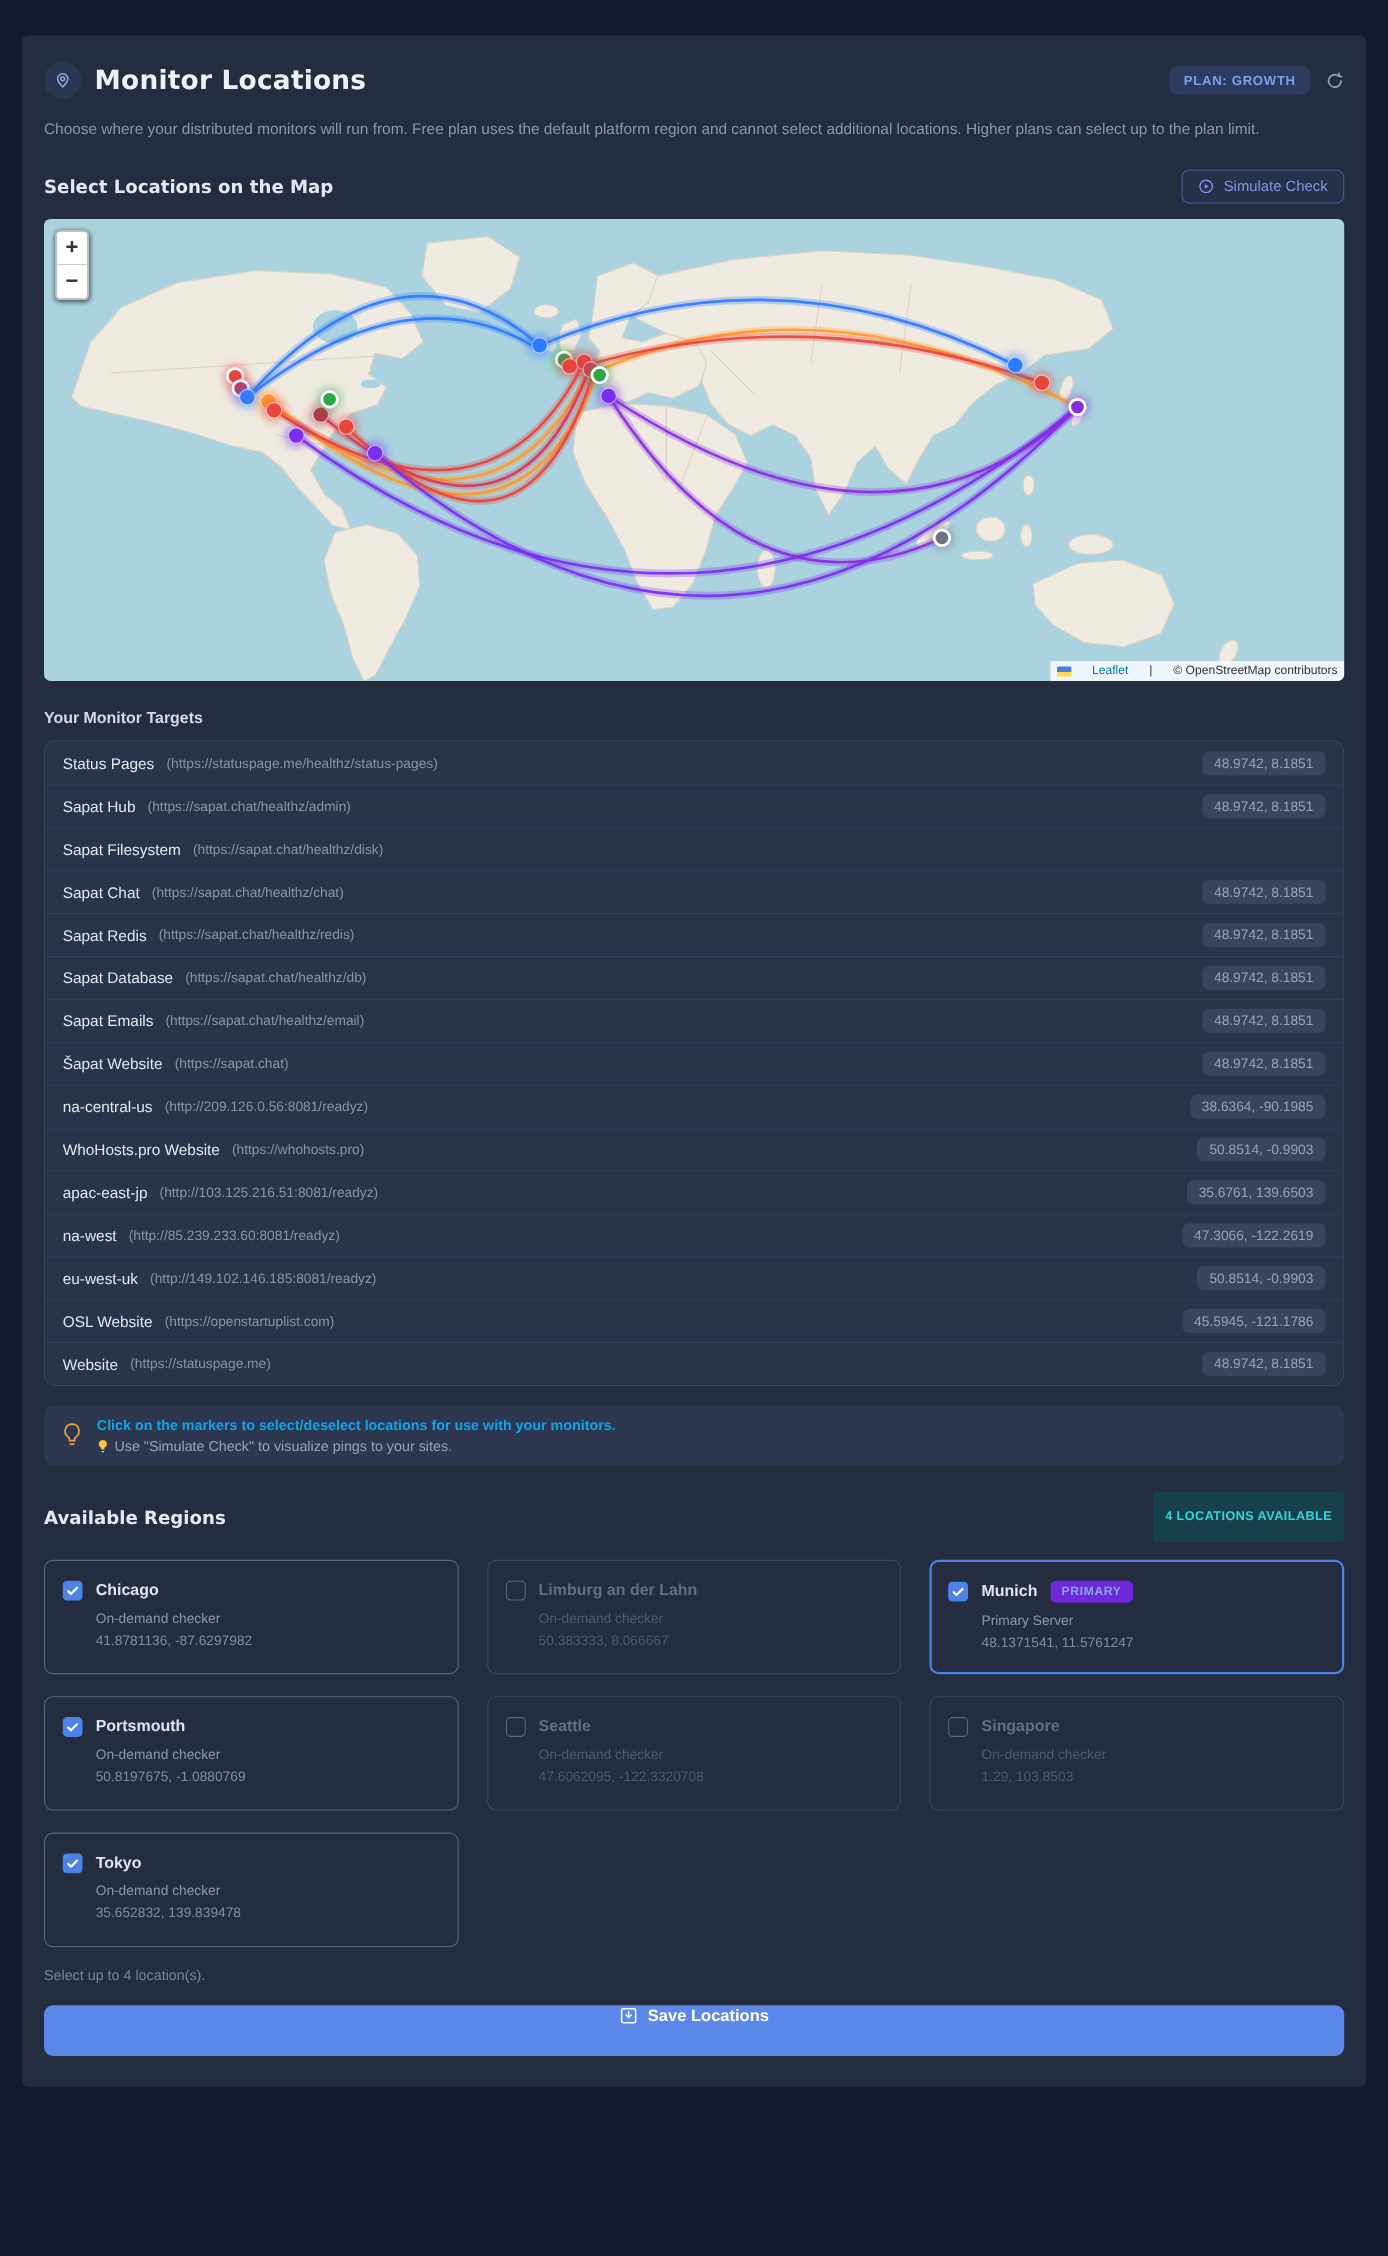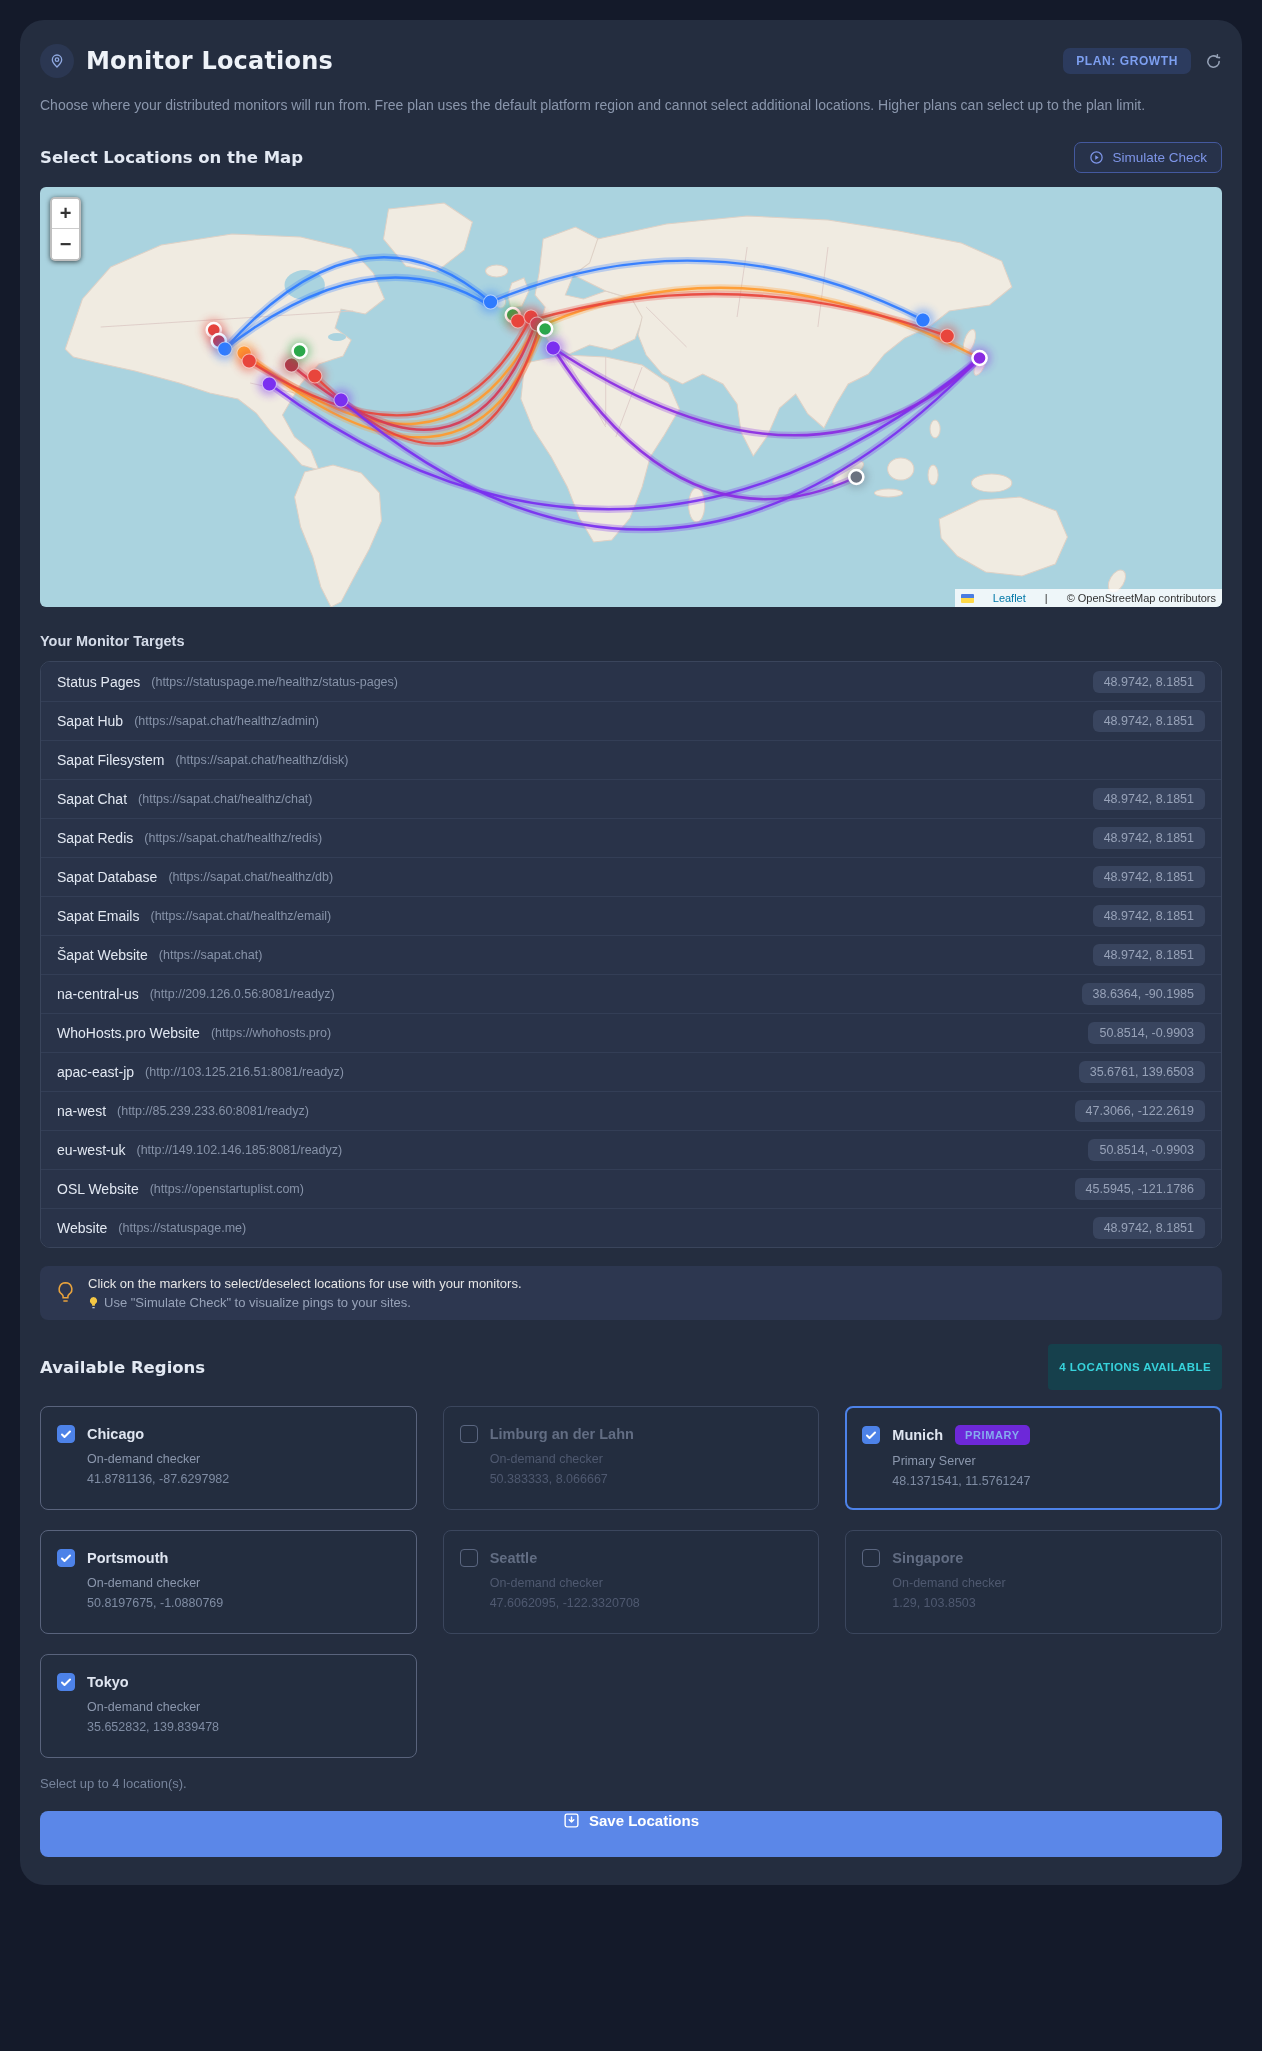--- a/index.html
+++ b/index.html
@@ -1,19 +1,19 @@
 <!DOCTYPE html>
 <html><head>
 <meta charset="utf-8">
 <style>
   * { box-sizing: border-box; }
   html,body { margin:0; padding:0; background:#141a2a; }
   body { width:1262px; font-family:"Liberation Sans", sans-serif; color:#dfe5f0; }
 
-  .card { margin:20px 20px; background:#242d3f; border-radius:24px; padding:24px 20px 28px; }
+  .card { margin:32px 20px; background:#242d3f; border-radius:6px; padding:24px 20px 28px; }
 
   
   .hdr { display:flex; align-items:center; }
   .hdr-icon { width:34px; height:34px; border-radius:50%; background:#2b3752; display:flex; align-items:center; justify-content:center; margin-right:12px; flex:0 0 auto; }
   .title { font-family:"DejaVu Sans", sans-serif; font-size:24px; font-weight:bold; color:#eef2f8; letter-spacing:.2px; flex:1; }
   .plan-badge { background:#2c3b5e; color:#7d9ff0; font-size:12px; font-weight:bold; letter-spacing:.6px; padding:6px 13px; border-radius:7px; }
   .refresh { margin-left:14px; display:flex; align-items:center; }
   .desc { color:#8a96ac; font-size:14px; line-height:1.6; margin:16px 0 26px; }
 
   
@@ -36,21 +36,21 @@
   .targets-list { border:1px solid #3a455c; border-radius:10px; overflow:hidden; }
   .target-row { display:flex; align-items:center; height:39px; padding:0 16px; background:#293349; border-top:1px solid #333e56; }
   .target-row:first-child { border-top:none; }
   .t-name { font-size:14px; font-weight:normal; color:#e2e8f2; margin-right:11px; white-space:nowrap; }
   .t-url { font-size:12.5px; color:#8793a9; white-space:nowrap; }
   .t-spacer { flex:1; }
   .t-coords { background:#39455f; color:#97a2b8; font-size:12.5px; padding:4px 11px; border-radius:6px; white-space:nowrap; }
 
   
   .tip { margin-top:18px; background:#2d3750; border-radius:8px; padding:10px 16px; display:flex; align-items:center; gap:13px; }
-  .tip-l1 { color:#e5e5e5; font-size:13px; }
+  .tip-l1 { color:#0ea5e9; font-size:13px;font-weight:bold; }
   .tip-l2 { color:#97a2b8; font-size:13px; margin-top:4px; display:flex; align-items:center; gap:5px; }
 
   
   .regions-row { display:flex; align-items:center; justify-content:space-between; margin:24px 0 16px; }
   .avail-badge { background:#16404c; color:#37d3dc; font-size:11.5px; font-weight:bold; letter-spacing:.4px; padding:17px 11px; border-radius:4px; }
   .regions-grid { display:grid; grid-template-columns:1fr 1fr 1fr; gap:20px 26px; }
   .region-card { background:#232d3f; border:1px solid #59637c; border-radius:8px; padding:18px 16px 20px; min-height:104px; cursor:pointer; }
   .region-card.primary-card { border:2px solid #4d82e8; padding:17px 15px 19px; }
   .region-card.dimmed { border-color:#3b465d; }
   .rc-row { display:flex; align-items:center; gap:12px; }

